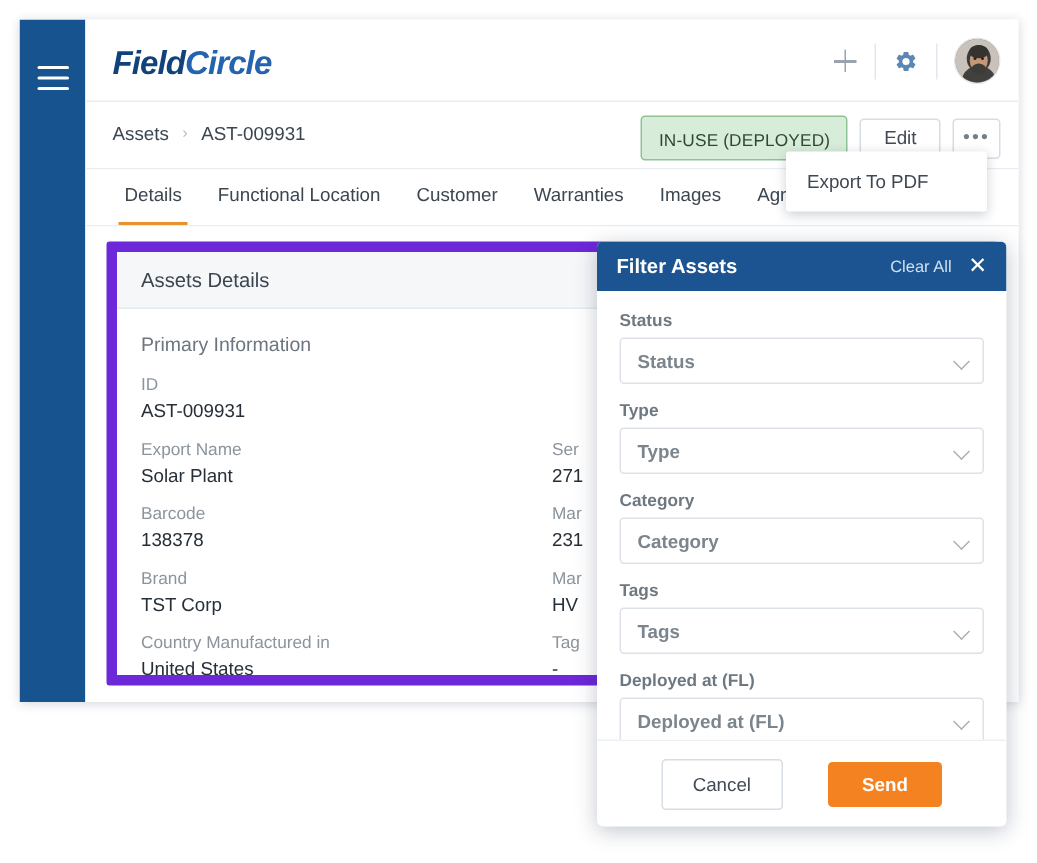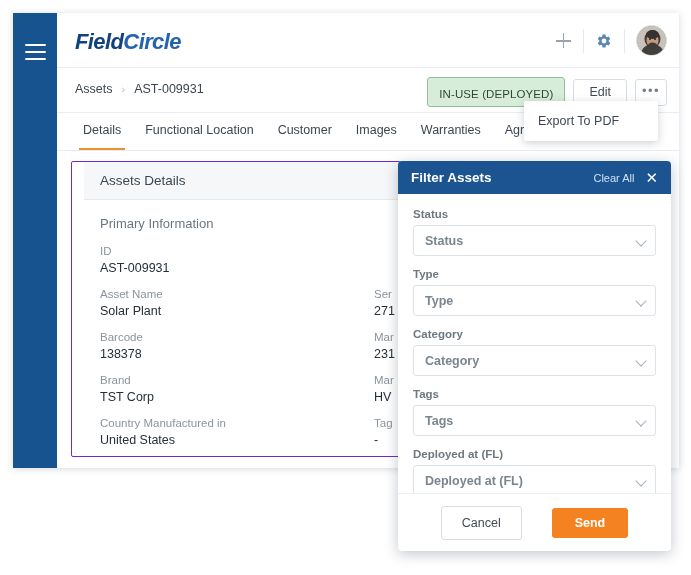--- a/index.html
+++ b/index.html
@@ -252,26 +252,25 @@
   }
 
   
   .content {
     position: relative;
     background: #ffffff;
     height: 317px;
     padding: 10px 14px 0 14px;
   }
   .panel {
-    border: 1px solid #6d28d9;
+    border: 7px solid #6d28d9;
     border-radius: 2px;
     background: #ffffff;
     height: 296px;
     overflow: hidden;
-    padding-left: 12px;
   }
   .panel-head {
     height: 38px;
     background: #f5f7f9;
     border-bottom: 1px solid #e6eaef;
     display: flex;
     align-items: center;
     padding-left: 16px;
     font-size: 13.5px;
     color: #3c4650;
@@ -465,38 +464,38 @@
           <div class="status-badge">IN-USE (DEPLOYED)</div>
           <button class="btn-outline">Edit</button>
           <div class="btn-dots">•••</div>
         </div>
       </div>
 
       <div class="tabs">
         <div class="tab active">Details</div>
         <div class="tab">Functional Location</div>
         <div class="tab">Customer</div>
+        <div class="tab">Warranties</div>
         <div class="tab">Images</div>
-        <div class="tab">Warranties</div>
         <div class="tab">Agreements</div>
       </div>
 
       <div class="content">
         <div class="panel">
           <div class="panel-head">Assets Details</div>
           <div class="panel-body">
             <div class="section-title">Primary Information</div>
             <div class="grid">
               <div class="col">
                 <div class="field">
                   <div class="flabel">ID</div>
                   <div class="fvalue">AST-009931</div>
                 </div>
                 <div class="field">
-                  <div class="flabel">Asset Name</div>
+                  <div class="flabel">Export Name</div>
                   <div class="fvalue">Solar Plant</div>
                 </div>
                 <div class="field">
                   <div class="flabel">Barcode</div>
                   <div class="fvalue">138378</div>
                 </div>
                 <div class="field">
                   <div class="flabel">Brand</div>
                   <div class="fvalue">TST Corp</div>
                 </div>

